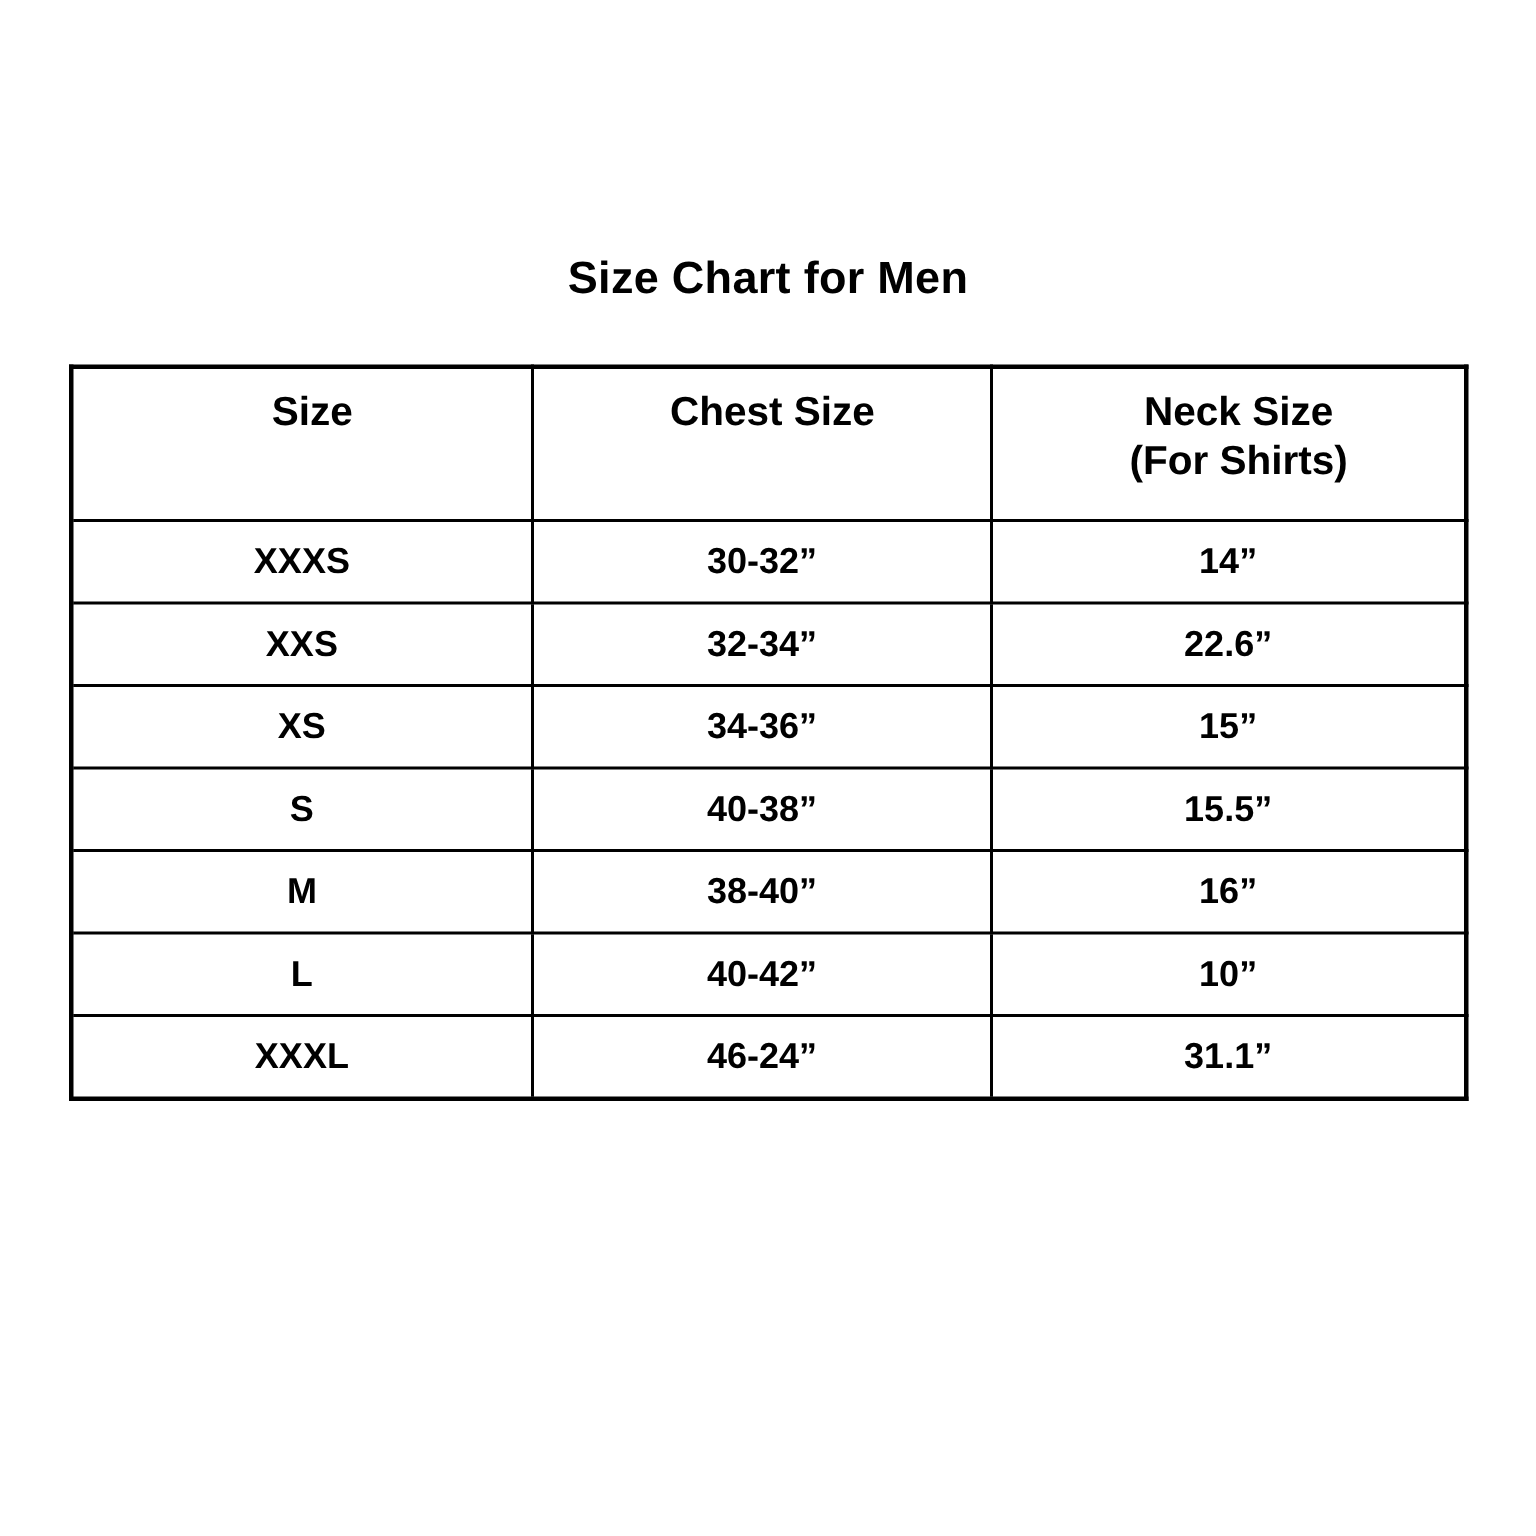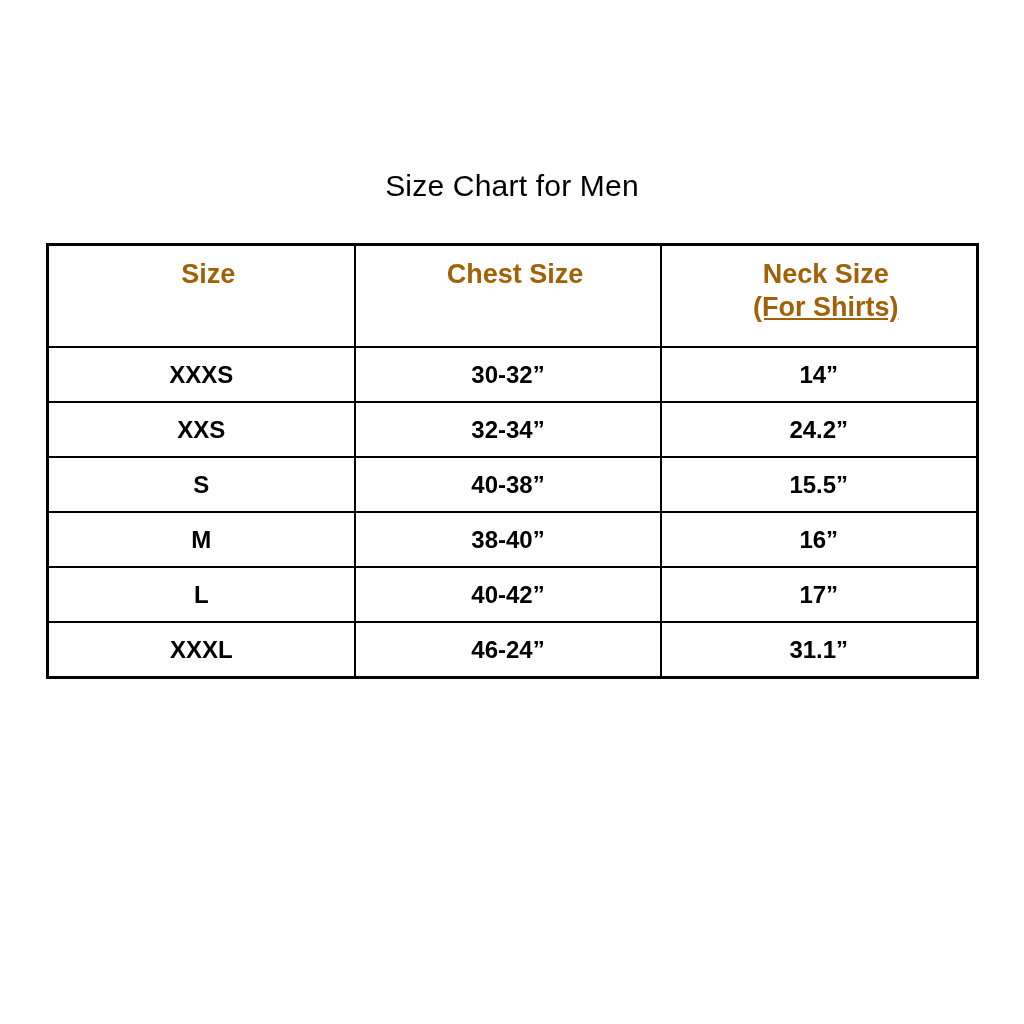--- a/index.html
+++ b/index.html
@@ -19,21 +19,21 @@
     height: 1024px;
     background: #ffffff;
     overflow: hidden;
   }
   .title {
     margin: 0;
     padding-top: 168px;
     text-align: center;
     font-size: 30px;
     line-height: 36px;
-    font-weight: normal;
+    font-weight: bold;
     letter-spacing: 0.2px;
     color: #000000;
   }
   table.size-chart {
     border-collapse: collapse;
     table-layout: fixed;
     width: 930px;
     margin: 39px auto 0 auto;
     background: #ffffff;
     border: 3px solid #000000;
@@ -43,25 +43,24 @@
   table.size-chart col.c3 { width: 316px; }
   table.size-chart th {
     border: 2px solid #000000;
     height: 88px;
     vertical-align: top;
     padding: 12px 6px 0 20px;
     text-align: center;
     font-size: 27px;
     line-height: 33px;
     font-weight: bold;
-    color: #a16207;
+    color: #000000;
   }
   table.size-chart th .sublabel {
     display: block;
-    text-decoration: underline;
   }
   table.size-chart th .sublabel:empty {
     display: none;
   }
   table.size-chart td {
     border: 2px solid #000000;
     height: 53px;
     padding: 0 6px;
     text-align: center;
     vertical-align: middle;
@@ -102,36 +101,41 @@
     </thead>
     <tbody>
         <tr>
           <td>XXXS</td>
           <td>30-32”</td>
           <td>14”</td>
         </tr>
         <tr>
           <td>XXS</td>
           <td>32-34”</td>
-          <td>24.2”</td>
+          <td>22.6”</td>
+        </tr>
+        <tr>
+          <td>XS</td>
+          <td>34-36”</td>
+          <td>15”</td>
         </tr>
         <tr>
           <td>S</td>
           <td>40-38”</td>
           <td>15.5”</td>
         </tr>
         <tr>
           <td>M</td>
           <td>38-40”</td>
           <td>16”</td>
         </tr>
         <tr>
           <td>L</td>
           <td>40-42”</td>
-          <td>17”</td>
+          <td>10”</td>
         </tr>
         <tr>
           <td>XXXL</td>
           <td>46-24”</td>
           <td>31.1”</td>
         </tr>
       </tbody>
   </table>
 </div>
 

